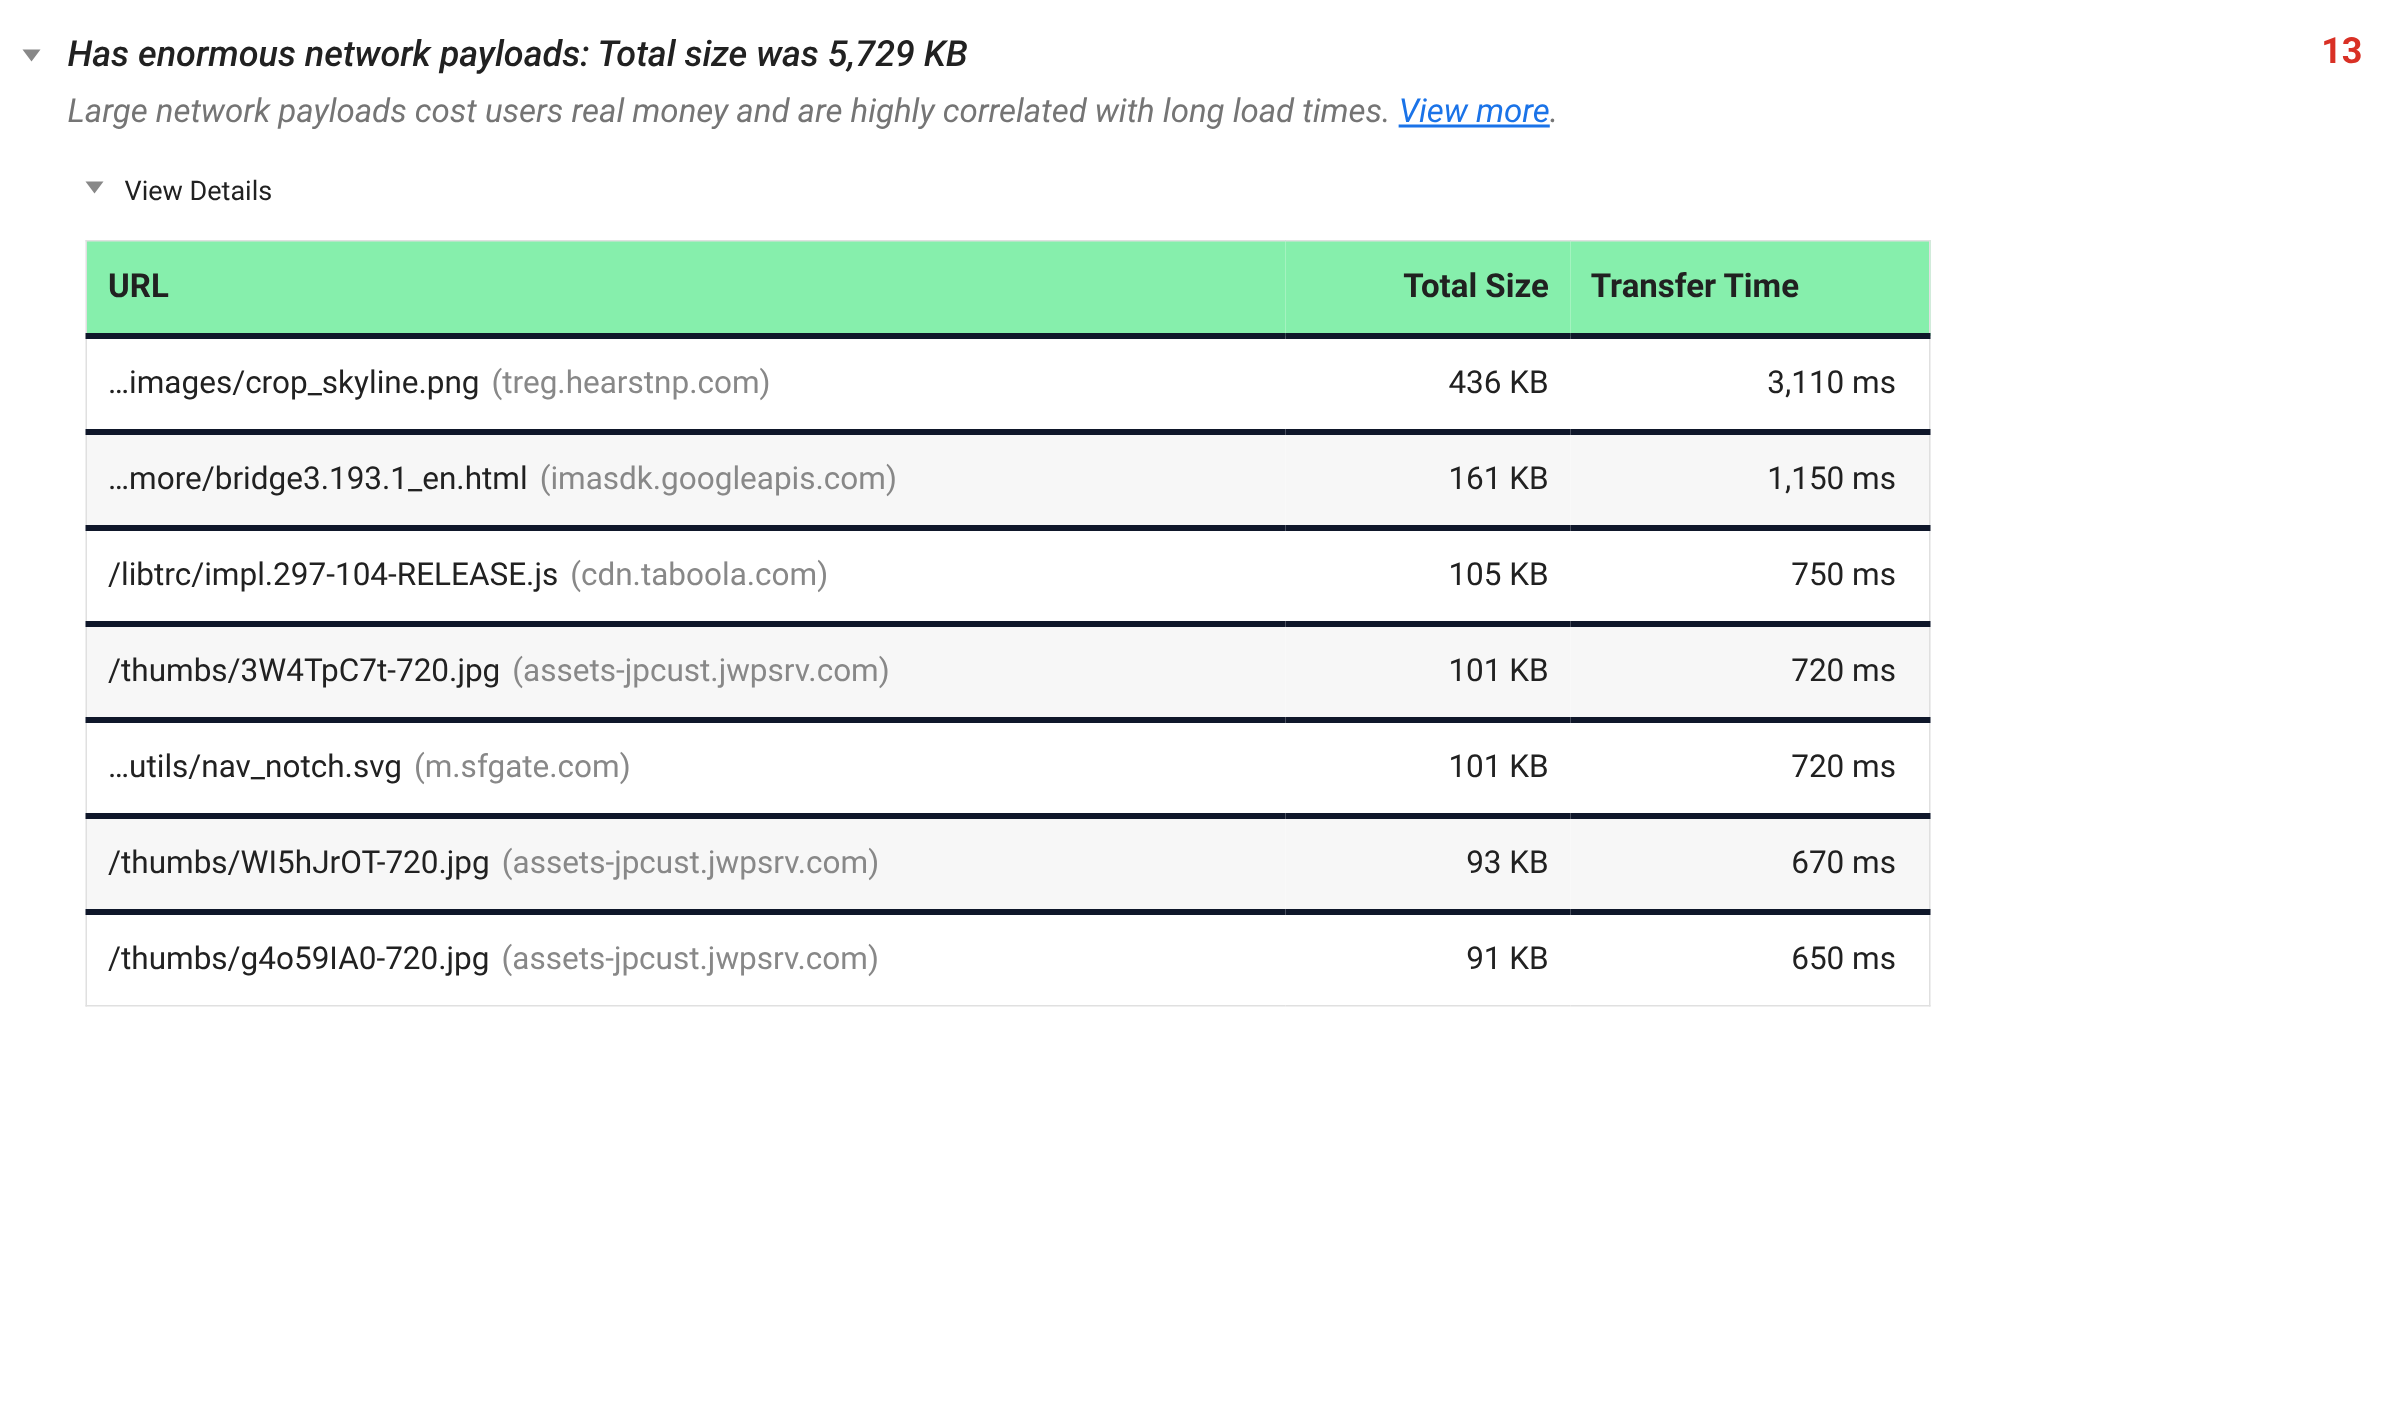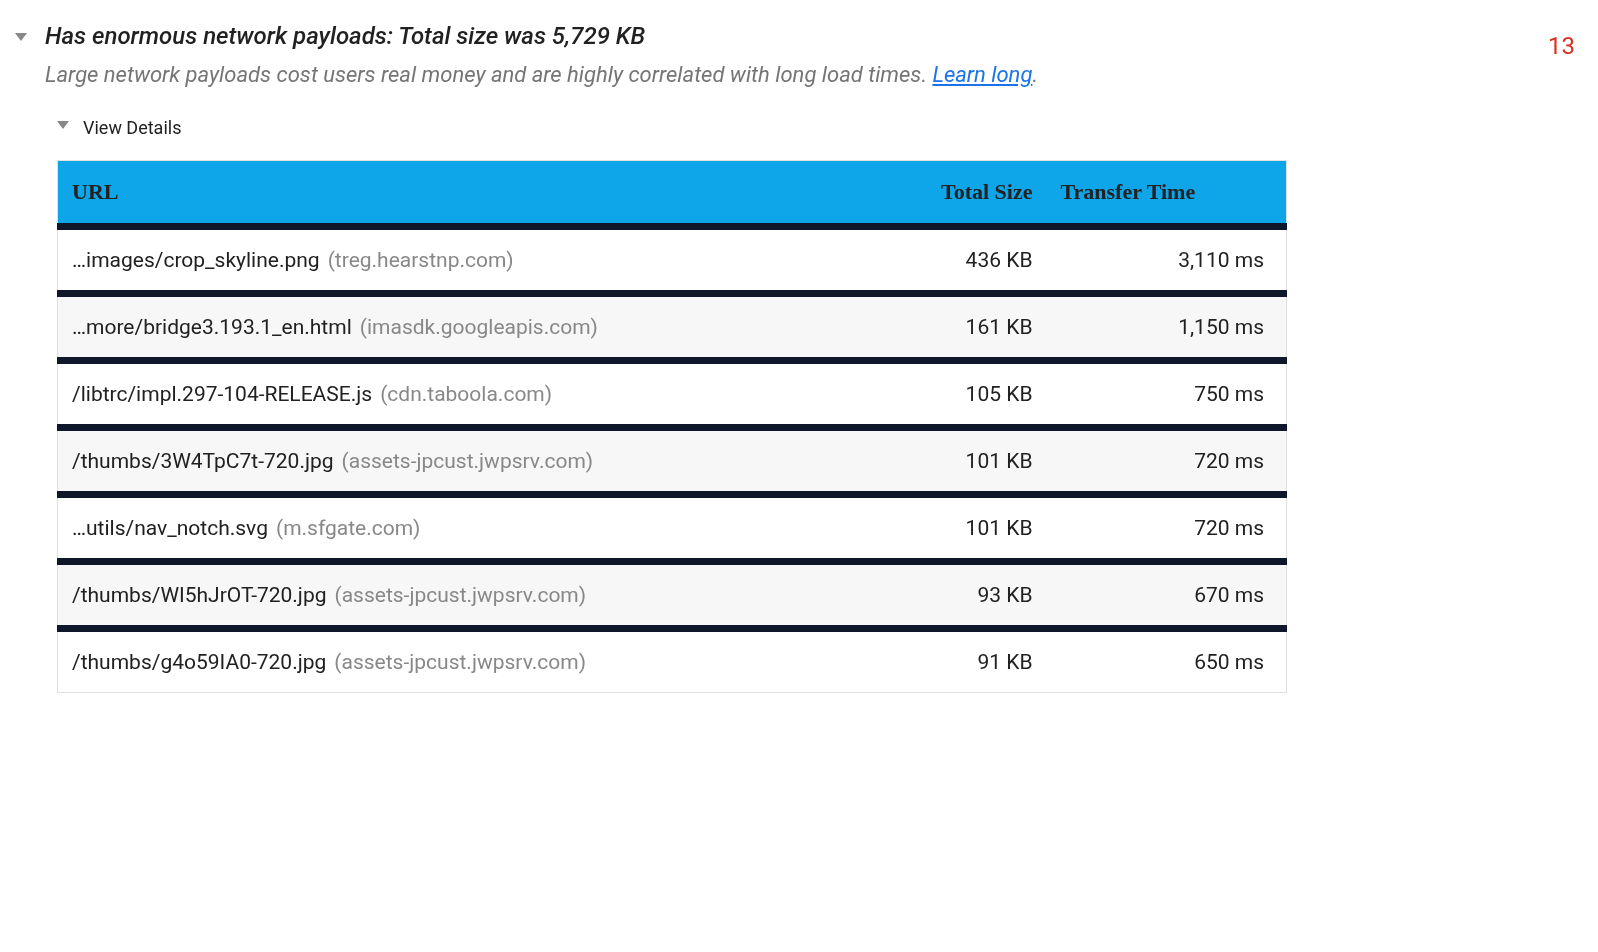--- a/index.html
+++ b/index.html
@@ -60,64 +60,63 @@
       line-height: 1.5;
       margin-top: 4px;
     }
     .learn-more {
       color: #1a73e8;
       text-decoration: underline;
       cursor: pointer;
     }
     .score {
       position: absolute;
-      top: 12px;
+      top: 0;
       right: 0;
       font-size: 24px;
-      font-weight: 400;
+      font-weight: 700;
       color: #d93025;
     }
     .view-details {
       margin-top: 26px;
       margin-left: 42px;
       font-size: 18px;
       color: #212121;
       display: flex;
       align-items: center;
       cursor: pointer;
     }
     .details-table {
       margin-top: 22px;
       margin-left: 42px;
       width: calc(100% - 330px);
       border: 1px solid #e0e0e0;
       border-collapse: collapse;
     }
     .details-table thead tr {
-      background: #0ea5e9;
-      font-family: Liberation Serif, serif;
+      background: #86efac;
     }
     .details-table th {
       font-size: 22px;
       font-weight: 700;
       color: #212121;
       padding: 18px 14px;
       text-align: left;
     }
     .details-table th.col-size {
       text-align: right;
       width: 190px;
     }
     .details-table th.col-time {
       text-align: left;
       width: 240px;
       padding-right: 22px;
     }
     .details-table tbody tr {
-      border-top: 7px solid #0f172a;
+      border-top: 4px solid #0f172a;
     }
     .details-table tbody tr:nth-child(even) {
       background: #f7f7f7;
     }
     .details-table td {
       padding: 18px 14px;
       font-size: 21px;
       color: #212121;
     }
     .details-table td.col-size {
@@ -139,21 +138,21 @@
 <body>
 
 <div class="audit-container">
   <div class="score">13</div>
 
   <div class="audit-header">
     <span class="chevron"></span>
     <div class="audit-title-block">
       <div class="audit-title">Has enormous network payloads: Total size was 5,729 KB</div>
       <div class="audit-description">
-        <span>Large network payloads cost users real money and are highly correlated with long load times. </span><a class="learn-more">Learn long</a><span>.</span>
+        <span>Large network payloads cost users real money and are highly correlated with long load times. </span><a class="learn-more">View more</a><span>.</span>
       </div>
     </div>
   </div>
 
   <div class="view-details">
     <span class="chevron-small"></span>
     <span>View Details</span>
   </div>
 
   <table class="details-table">

